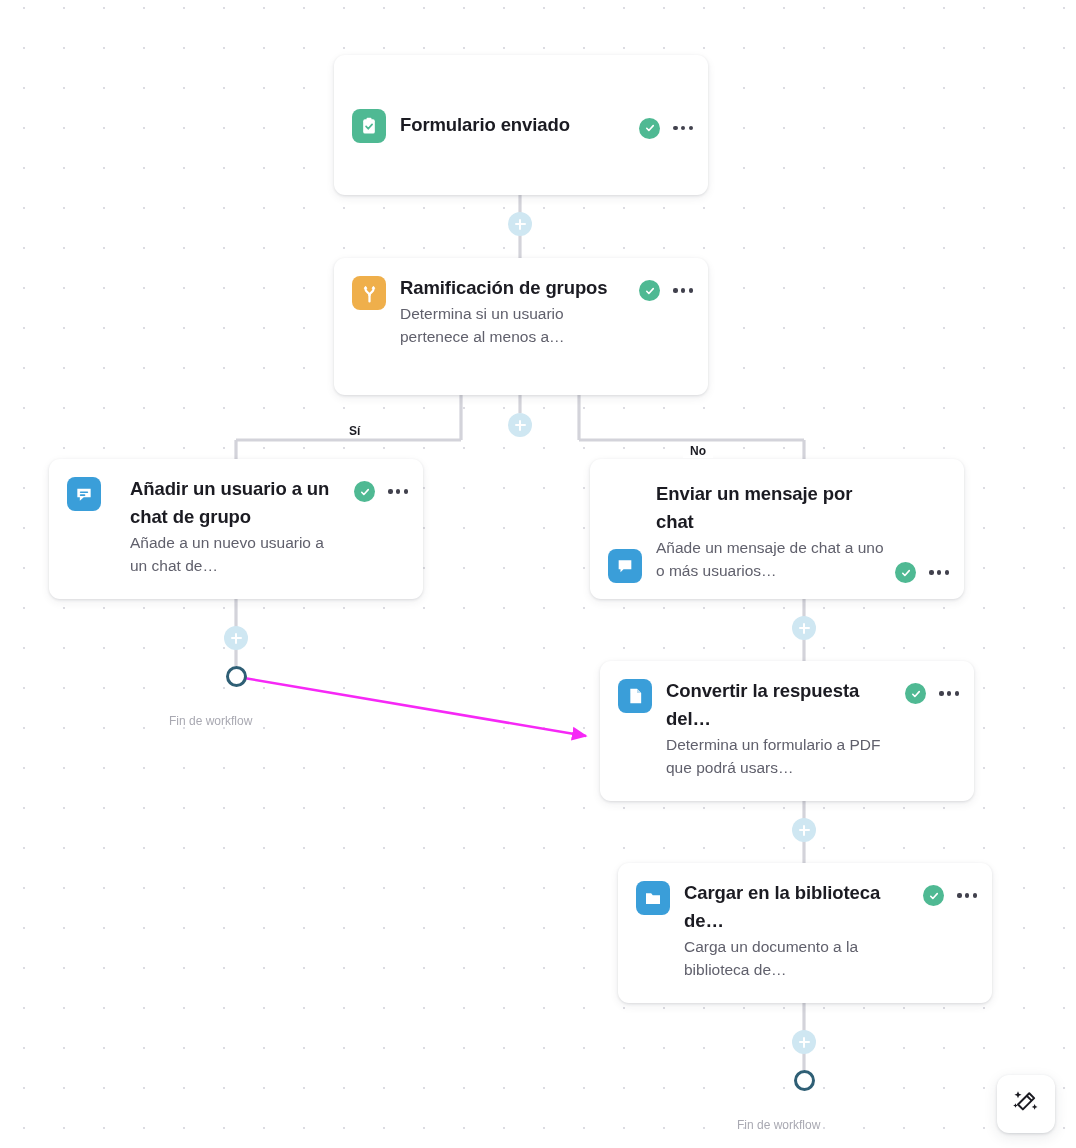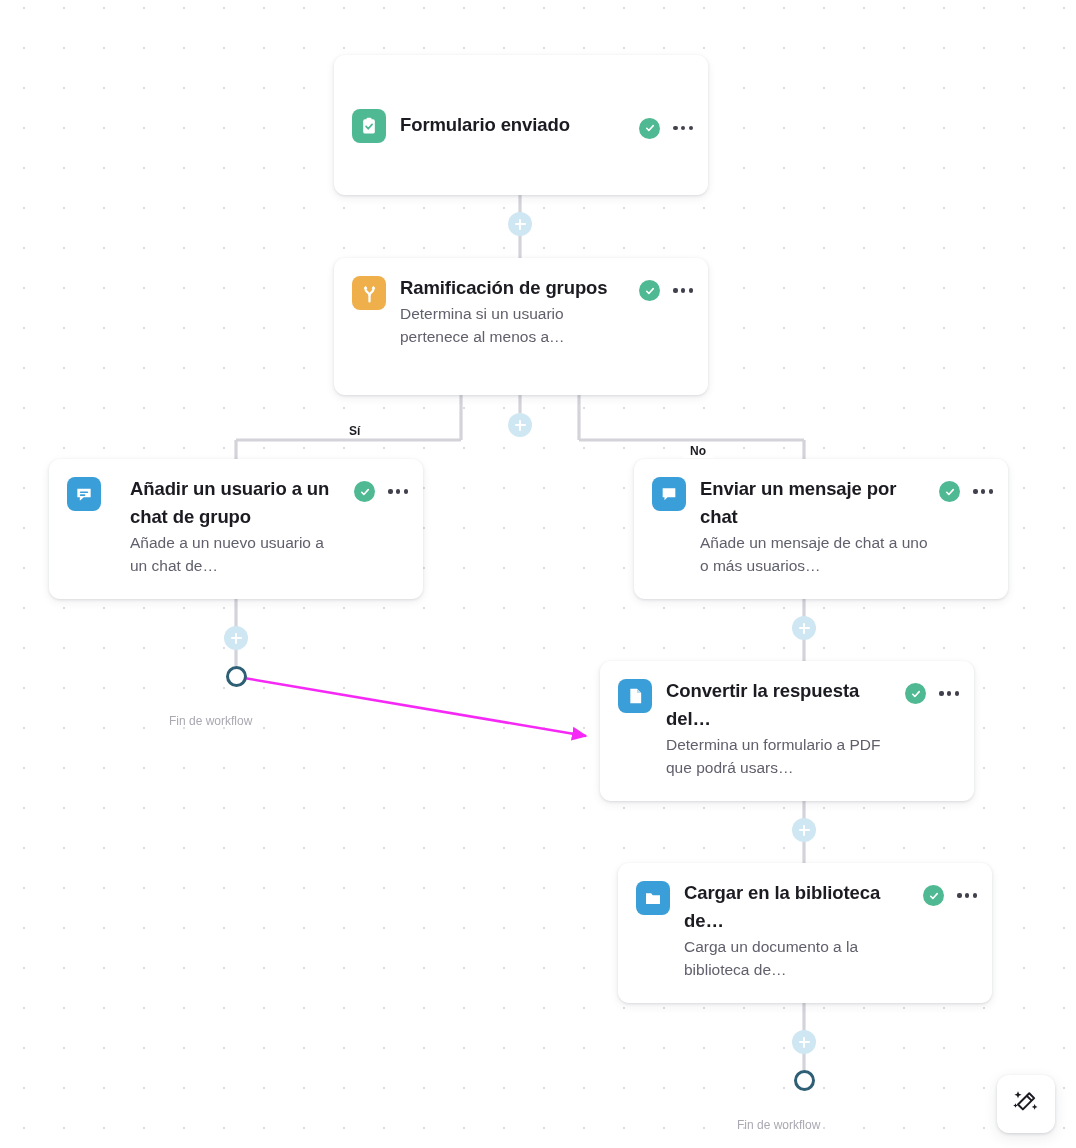--- a/index.html
+++ b/index.html
@@ -288,21 +288,21 @@
         </svg>
       </div>
       <div class="menu-dots">
           <i></i>
           <i></i>
           <i></i>
         </div>
     </div>
   </div>
 
-  <div class="node-card" style="left:634px; top:459px; width:374px; height:140px;">
+  <div class="node-card" style="left:590px; top:459px; width:374px; height:140px;align-items:flex-end;">
     <div class="node-icon" style="background:#3a9ed9;">
       <svg width="20" height="20" viewBox="0 0 24 24" aria-hidden="true">
         <path d="M4.4 5 h15.2 v11 h-9.4 L6.6 19.6 V16 H4.4 z" fill="#ffffff"></path>
       </svg>
     </div>
     <div class="node-body">
       <div class="node-title">Enviar un mensaje por chat</div>
       <div class="node-desc">Añade un mensaje de chat a uno o más usuarios…</div>
     </div>
     <div class="node-actions">

